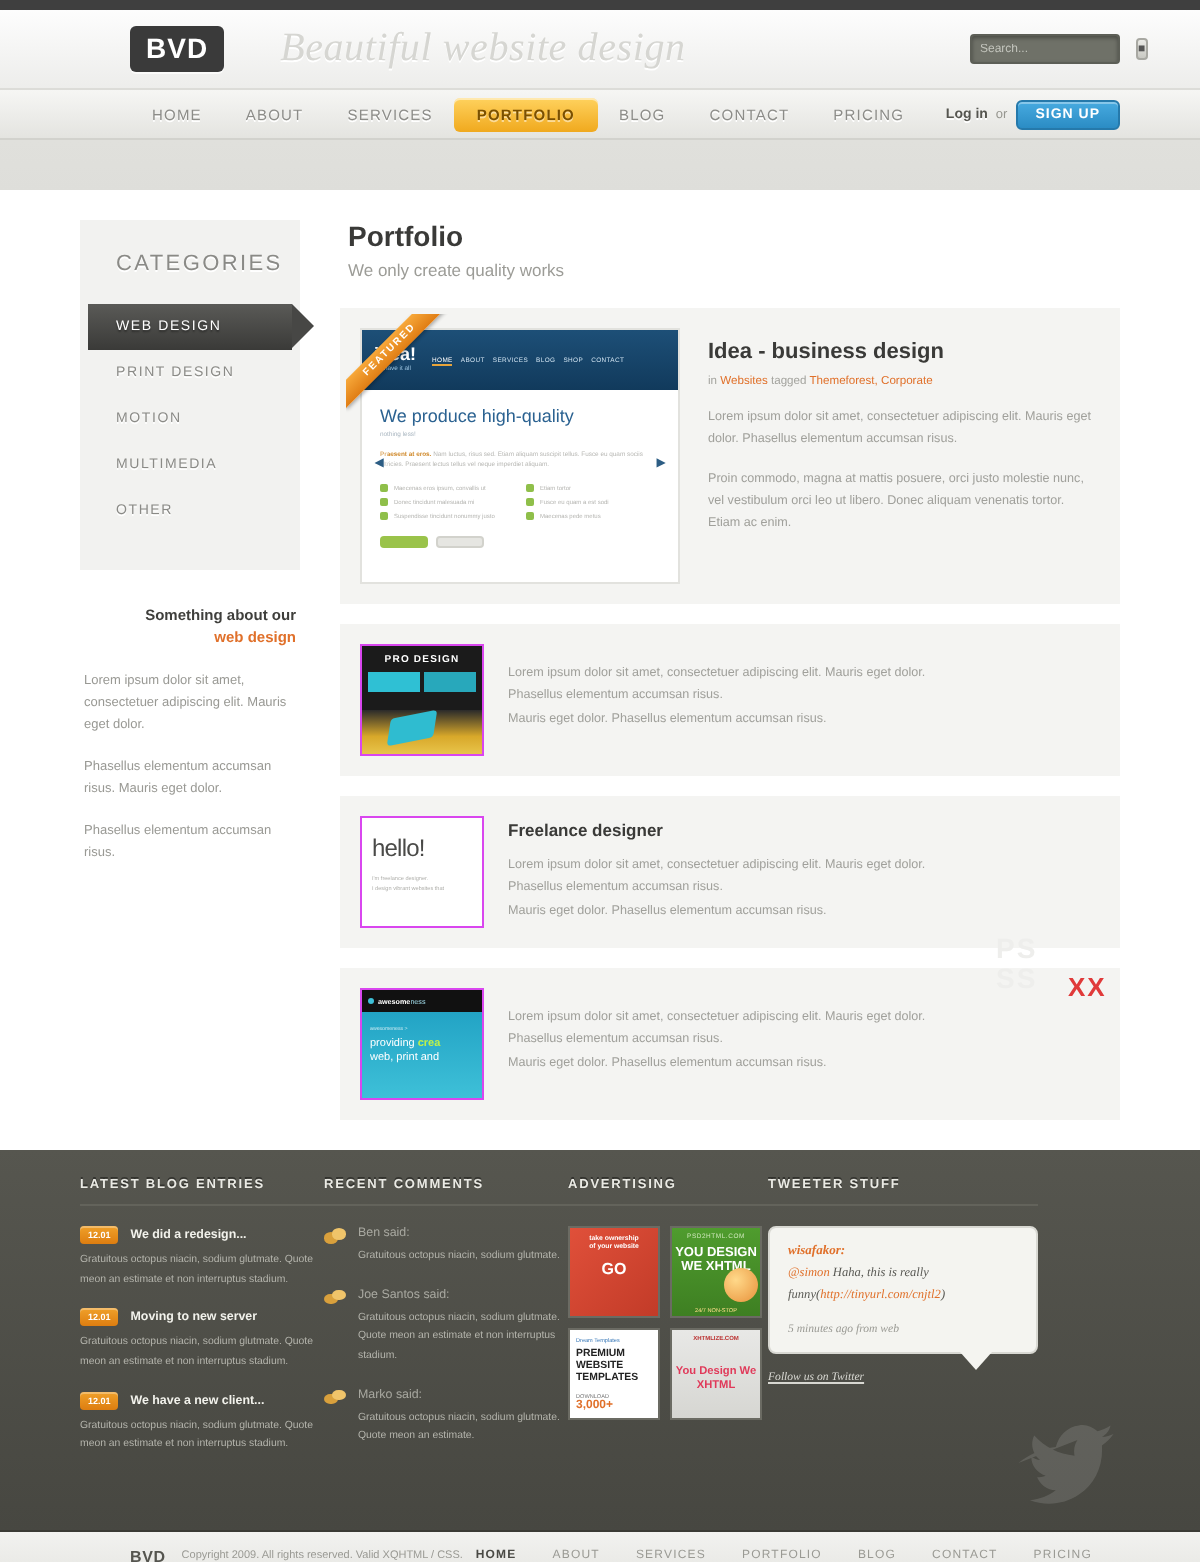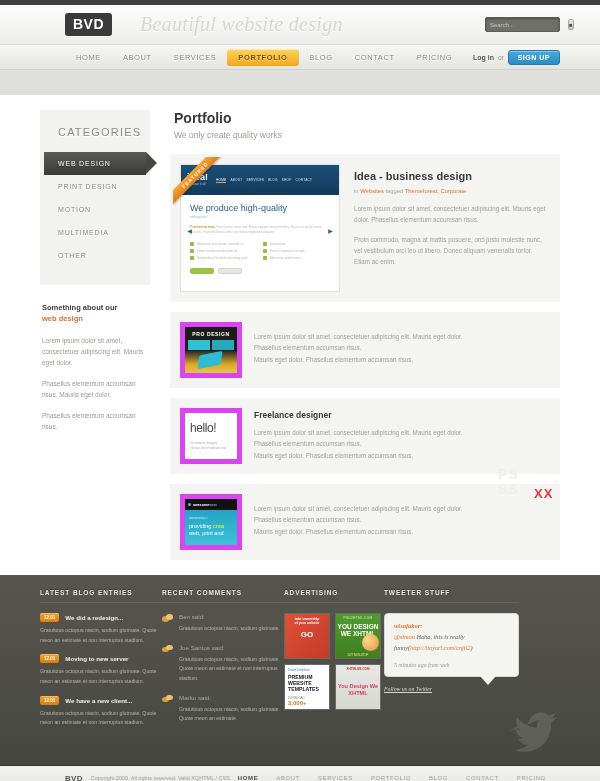--- a/index.html
+++ b/index.html
@@ -101,21 +101,21 @@
   .cat-list li.active a {
     color:#ffffff; text-shadow:0 1px 1px rgba(0,0,0,.4);
     background:linear-gradient(to bottom,#5a5a57 0%,#3a3a38 100%);
   }
   .cat-list li.active::after {
     content:""; position:absolute; right:-11px; top:0;
     border-top:11.5px solid transparent; border-bottom:11.5px solid transparent;
     border-left:11px solid #474745;
   }
   .side-about { padding:18px 2px 0 2px; }
-  .side-about h4 { font-size:7.5px; color:#3f3f3c; line-height:1.45; }
+  .side-about h4 { font-size:7.5px; color:#3f3f3c; line-height:1.45;text-align:right; }
   .side-about h4 .hl { color:#e0702a; }
   .side-about p { font-size:6.5px; color:#999994; line-height:1.7; margin-top:10px; }
 
   
   .portfolio { flex:1; margin-left:20px; }
   .pf-head { padding:0 0 14px 4px; }
   .pf-head h1 { font-size:14px; color:#3a3a38; font-weight:bold; }
   .pf-head p { font-size:8.5px; color:#9c9c97; margin-top:4px; }
 
   .feat {
@@ -171,21 +171,21 @@
   .feat-text { flex:1; padding:6px 4px 0 14px; }
   .feat-text h2 { font-size:11px; color:#3a3a38; font-weight:bold; }
   .feat-meta { font-size:5.8px; color:#a3a39e; margin-top:6px; }
   .feat-meta a { color:#e0702a; text-decoration:none; }
   .feat-text p { font-size:6.3px; color:#a0a09b; line-height:1.75; margin-top:9px; }
 
   
   .row {
     display:flex; background:#f4f4f2; margin-top:10px; padding:10px;
   }
-  .row .thumb { width:62px; height:56px; flex-shrink:0; border:5px solid #d946ef; overflow:hidden; }
+  .row .thumb { width:62px; height:56px; flex-shrink:0; border:1px solid #d946ef; overflow:hidden; }
   .row-text { flex:1; padding:2px 4px 0 12px; }
   .row-text h3 { font-size:8.5px; color:#3a3a38; font-weight:bold; }
   .row-text p { font-size:6.3px; color:#a0a09b; line-height:1.8; margin-top:7px; }
 
   
   .t-pro { background:#1b1b1b; height:100%; position:relative; }
   .t-pro .hd { color:#fff; font-size:5px; font-weight:bold; letter-spacing:.6px; text-align:center; padding:4px 0 3px; }
   .t-pro .bars { display:flex; gap:2px; padding:0 3px; }
   .t-pro .bars div { flex:1; height:10px; background:#2fc0d4; }
   .t-pro .bars div:nth-child(2) { background:#28a8bb; }

